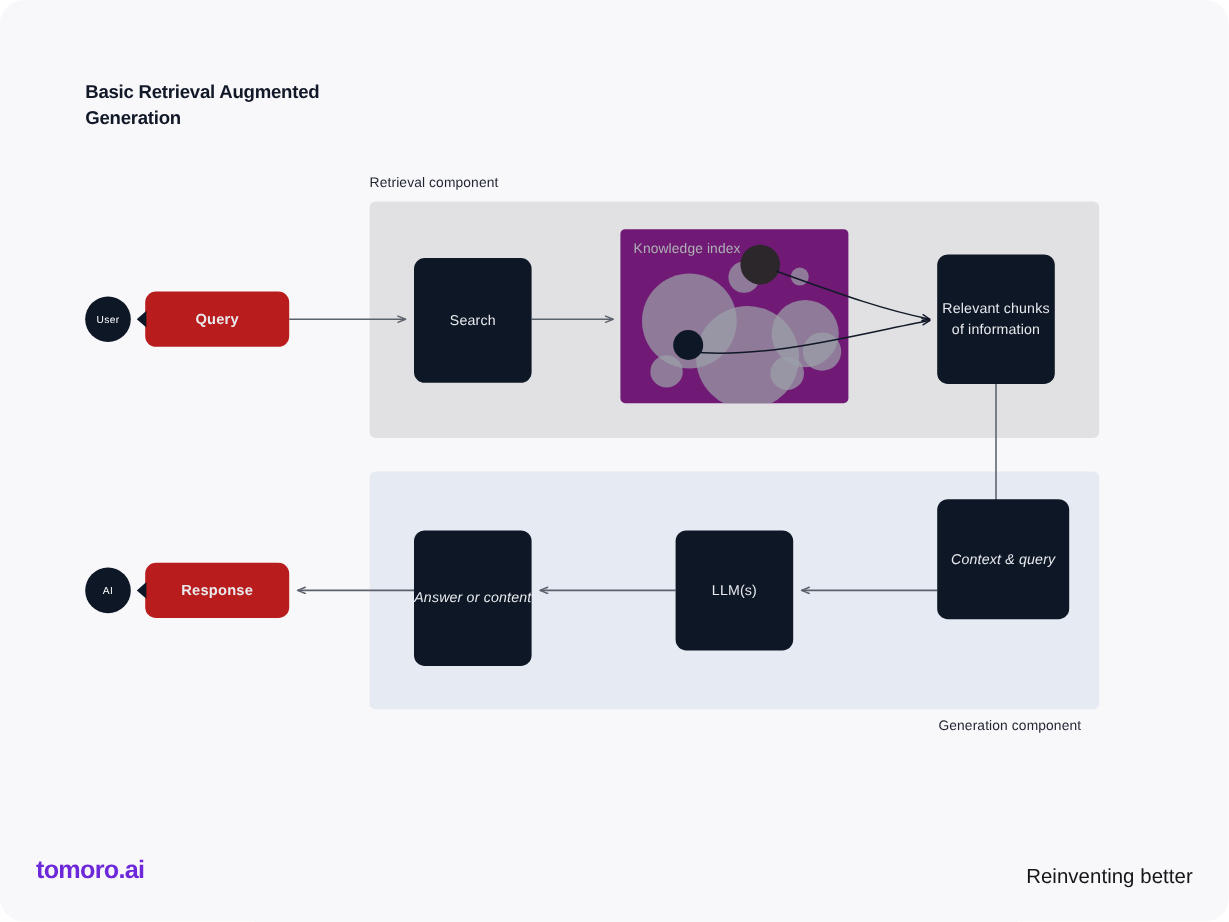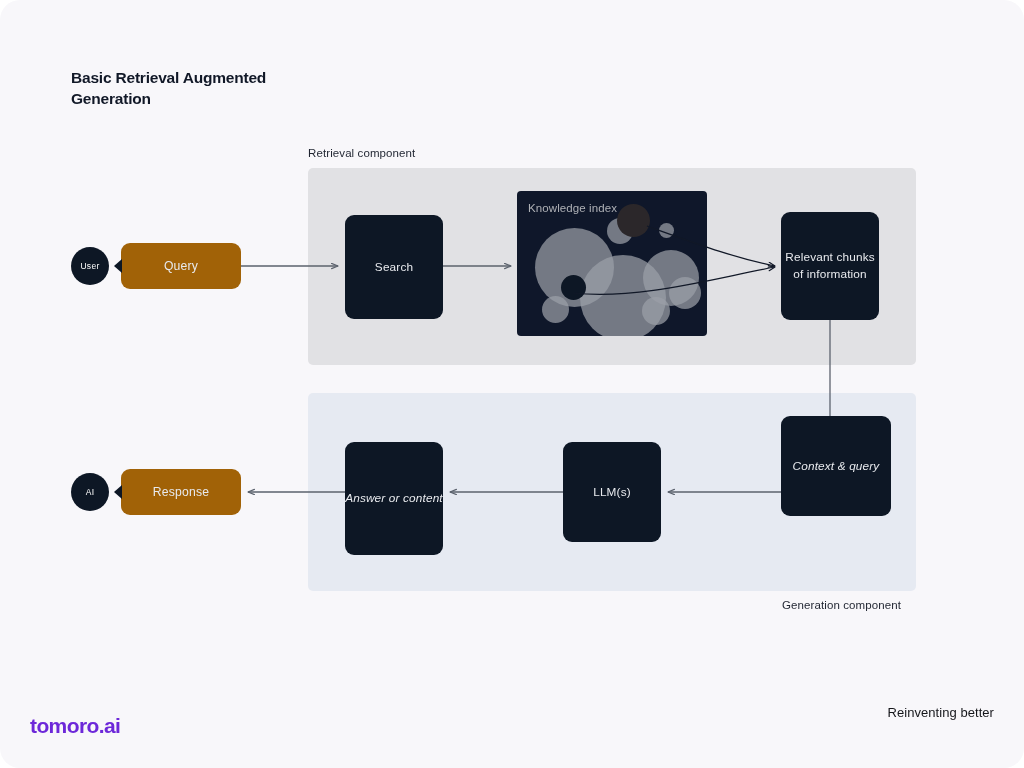--- a/index.html
+++ b/index.html
@@ -80,28 +80,29 @@
   }
   .box-search        { left: 345px; top: 215px; width: 98px;  height: 104px; }
   .box-relevant      { left: 781px; top: 212px; width: 98px;  height: 108px; }
   .box-context       { left: 781px; top: 416px; width: 110px;  height: 100px; font-style: italic; }
   .box-llm           { left: 563px; top: 442px; width: 98px;  height: 100px; }
   .box-answer        { left: 345px; top: 442px; width: 98px;  height: 113px; font-style: italic; }
 
   
   .bubble {
     position: absolute;
-    background: #a16207;
+    background: #b91c1c;
     border-radius: 9px;
     color: #e8eaee;
     display: flex;
     align-items: center;
     justify-content: center;
     font-size: 12.2px;
     letter-spacing: 0.2px;
+    font-weight: bold;
   }
   .bubble::after {
     content: "";
     position: absolute;
     left: -7px;
     top: 50%;
     transform: translateY(-50%);
     width: 0; height: 0;
     border-top: 7px solid transparent;
     border-bottom: 7px solid transparent;
@@ -124,21 +125,21 @@
     letter-spacing: 0.3px;
   }
   .avatar-user { left: 71px; top: 247px; }
   .avatar-ai   { left: 71px; top: 473px; }
 
   
   .kindex {
     position: absolute;
     left: 517px; top: 191px;
     width: 190px; height: 145px;
-    background: #0f172a;
+    background: #701a75;
     border-radius: 4px;
     overflow: hidden;
   }
   .kindex-label {
     position: absolute;
     left: 11px; top: 9px;
     font-size: 11.5px;
     line-height: 1.4;
     color: #aeb0b5;
     letter-spacing: 0.1px;
@@ -162,22 +163,22 @@
   .brand {
     position: absolute;
     left: 30px; top: 714px;
     font-size: 21px;
     font-weight: 600;
     letter-spacing: -0.6px;
     color: #6d28d9;
   }
   .tagline {
     position: absolute;
-    right: 30px; top: 705px;
-    font-size: 13px;
+    right: 30px; top: 721px;
+    font-size: 17px;
     color: #15161a;
     letter-spacing: 0.05px;
     margin-left: 48px;
   }
 </style>
 </head>
 <body>
 
 <div id="canvas">
 

